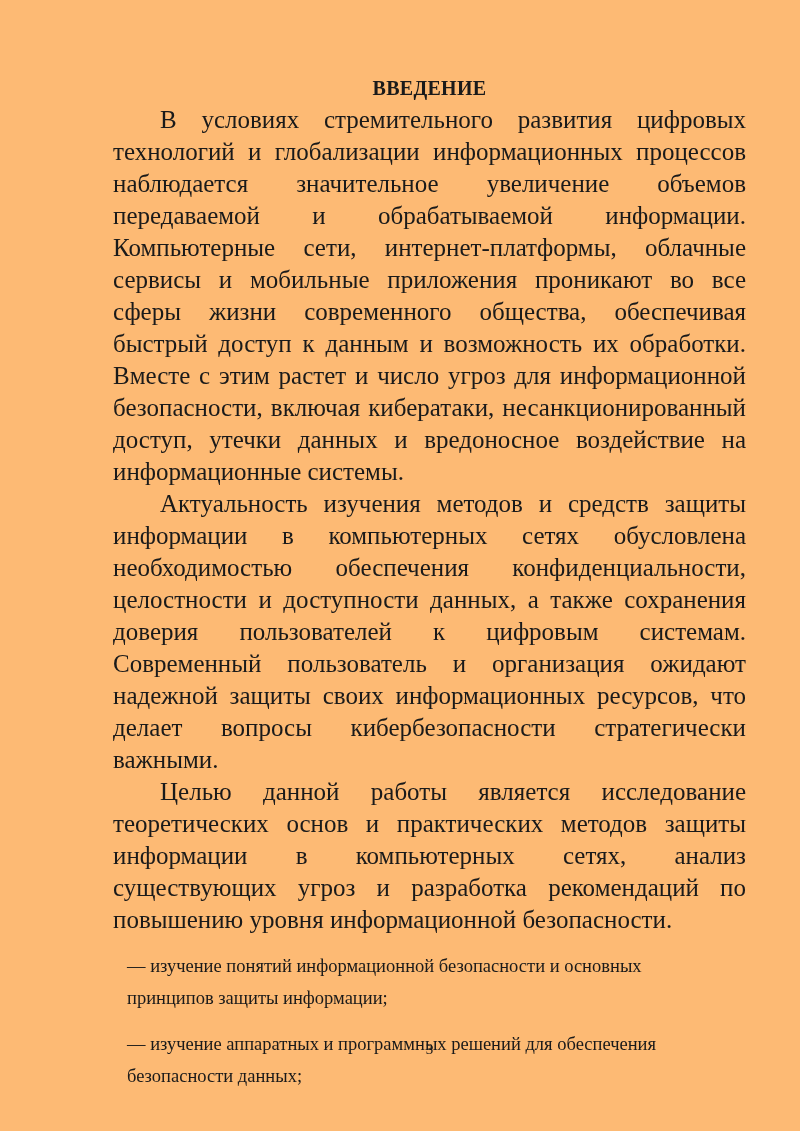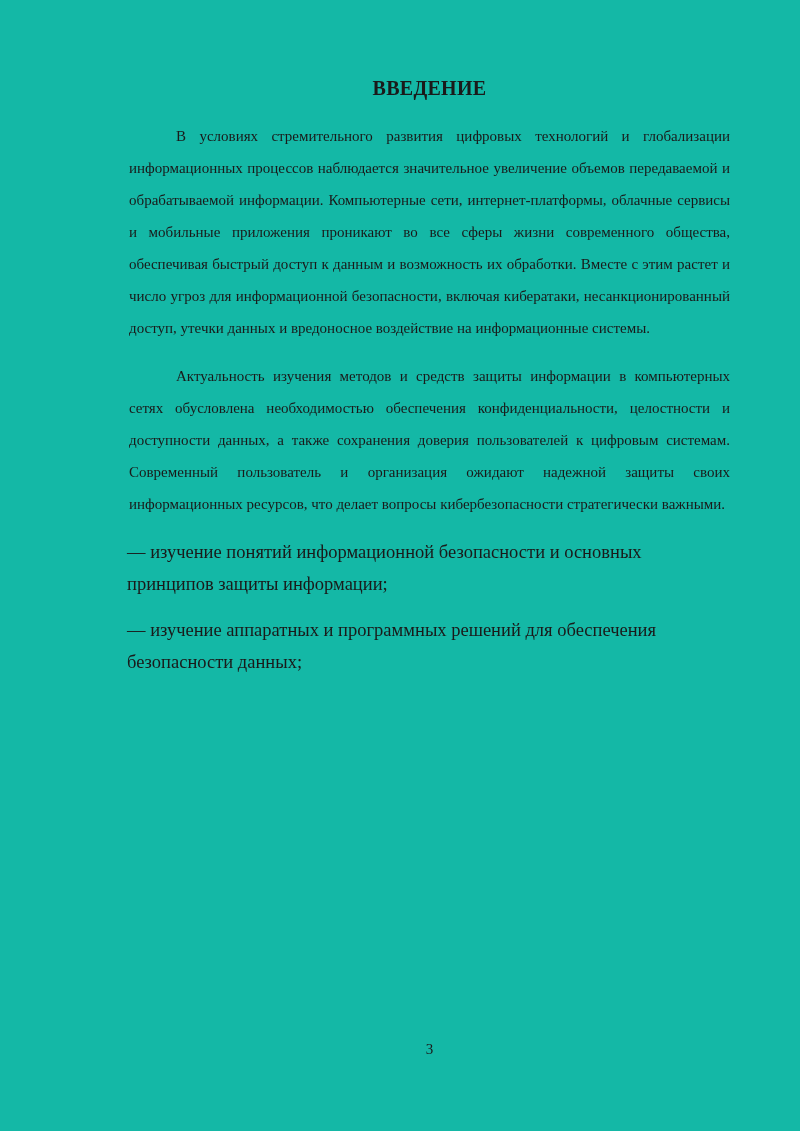--- a/index.html
+++ b/index.html
@@ -4,42 +4,42 @@
 <style>
   html, body {
     margin: 0;
     padding: 0;
     background: #ffffff;
   }
   .page {
     position: relative;
     width: 800px;
     height: 1131px;
-    background: #14b8a6;
+    background: #fdba74;
     font-family: "Liberation Serif", serif;
     color: #1a1a1a;
     overflow: hidden;
   }
   .content {
     position: absolute;
     left: 113px;
     top: 72px;
     width: 633px;
   }
   .doc-title {
     margin: 0;
     font-size: 20px;
     font-weight: bold;
     line-height: 32px;
     text-align: center;
     letter-spacing: 0.3px;
   }
   .para {
-    margin: 16px;
-    font-size: 15px;
+    margin: 0;
+    font-size: 25px;
     line-height: 32px;
     text-align: justify;
     text-indent: 47px;
   }
   .task-item {
     margin: 14px;
     font-size: 18.5px;
     line-height: 32px;
     text-align: left;
     text-indent: 0;
@@ -58,20 +58,21 @@
 <body>
 
 <div class="page">
   <div class="content">
     <h1 class="doc-title">ВВЕДЕНИЕ</h1>
 
     <p class="para">В условиях стремительного развития цифровых технологий и глобализации информационных процессов наблюдается значительное увеличение объемов передаваемой и обрабатываемой информации. Компьютерные сети, интернет-платформы, облачные сервисы и мобильные приложения проникают во все сферы жизни современного общества, обеспечивая быстрый доступ к данным и возможность их обработки. Вместе с этим растет и число угроз для информационной безопасности, включая кибератаки, несанкционированный доступ, утечки данных и вредоносное воздействие на информационные системы.</p>
 
     <p class="para">Актуальность изучения методов и средств защиты информации в компьютерных сетях обусловлена необходимостью обеспечения конфиденциальности, целостности и доступности данных, а также сохранения доверия пользователей к цифровым системам. Современный пользователь и организация ожидают надежной защиты своих информационных ресурсов, что делает вопросы кибербезопасности стратегически важными.</p>
 
+    <p class="para">Целью данной работы является исследование теоретических основ и практических методов защиты информации в компьютерных сетях, анализ существующих угроз и разработка рекомендаций по повышению уровня информационной безопасности.</p>
 
 
     <p class="task-item">— изучение понятий информационной безопасности и основных принципов защиты информации;</p>
 
 
 
     <p class="task-item">— изучение аппаратных и программных решений для обеспечения безопасности данных;</p>
   </div>
 
   <div class="page-number">3</div>

